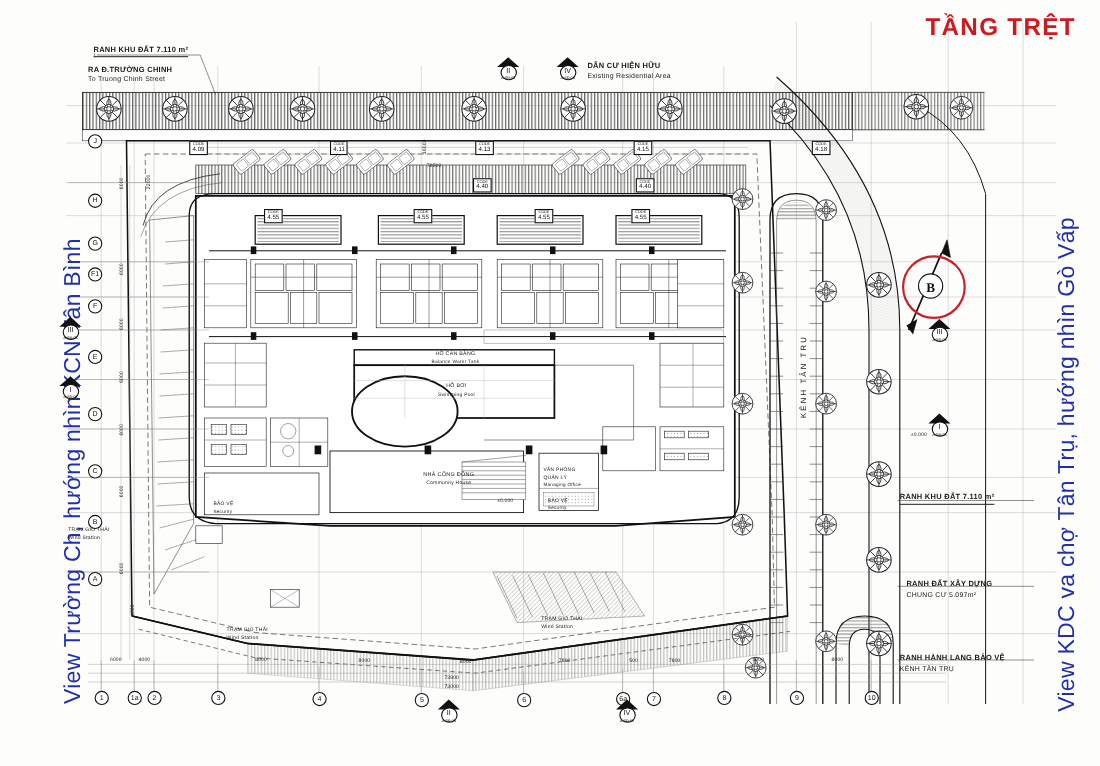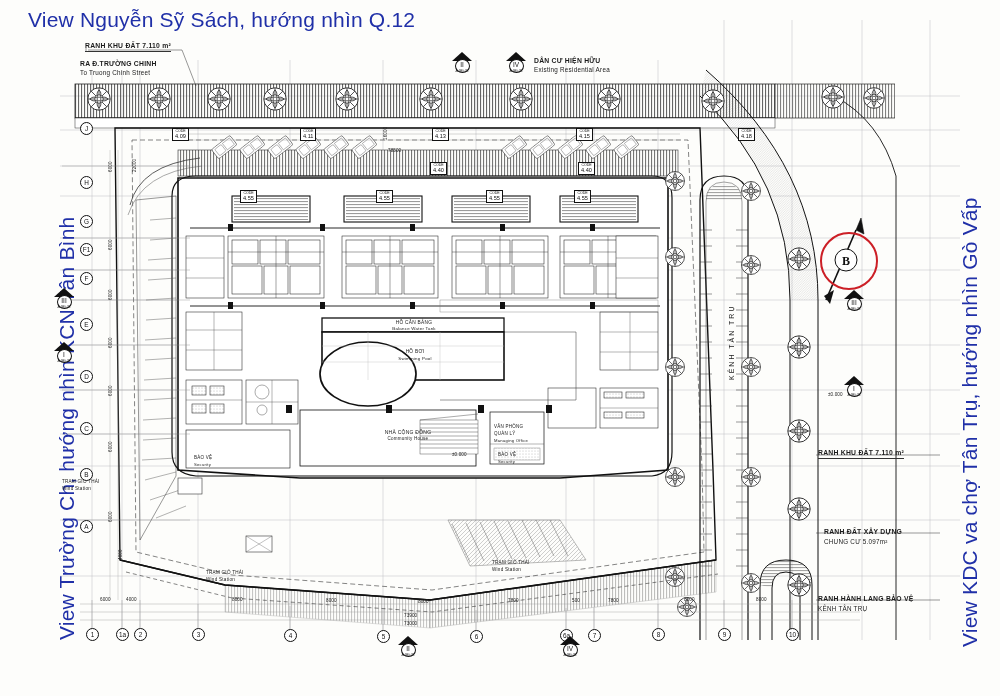--- a/index.html
+++ b/index.html
@@ -637,24 +637,24 @@
     <g stroke="#333" stroke-width="0.5">
       <line x1="816" y1="455" x2="940" y2="455"></line>
       <line x1="816" y1="533" x2="940" y2="533"></line>
       <line x1="816" y1="600" x2="940" y2="600"></line>
       <line x1="86" y1="48" x2="86" y2="52"></line>
       <line x1="88" y1="50" x2="182" y2="50"></line>
       <path d="M182,50 L196,86" fill="none"></path>
     </g>
   </svg>
 
-  <div class="view-caption" id="cap-top">View Nguyễn Sỹ Sách, hướng nhìn Q.12</div>
   <div class="view-caption" id="cap-left">View Trường Ch, hướng nhìn KCN Tân Bình</div>
   <div class="view-caption" id="cap-right">View KDC va chợ Tân Trụ, hướng nhìn Gò Vấp</div>
 
+  <div id="title-tang-tret">TẦNG TRỆT</div>
 
   <div class="ann l1 u" style="left:85px; top:42px; border-bottom:0.6px solid #333; padding-bottom:1px;">RANH KHU ĐẤT 7.110 m²</div>
 
   <div class="ann l1" style="left:80px; top:60px;">RA Đ.TRƯỜNG CHINH</div>
   <div class="ann l2" style="left:80px; top:69px;">To Truong Chinh Street</div>
 
   <div class="ann l1" style="left:534px; top:57px;">DÂN CƯ HIỆN HỮU</div>
   <div class="ann l2" style="left:534px; top:66px;">Existing Residential Area</div>
 
   <div class="ann l1 u" style="left:818px; top:449px; border-bottom:0.6px solid #333; padding-bottom:1px;">RANH KHU ĐẤT 7.110 m²</div>

